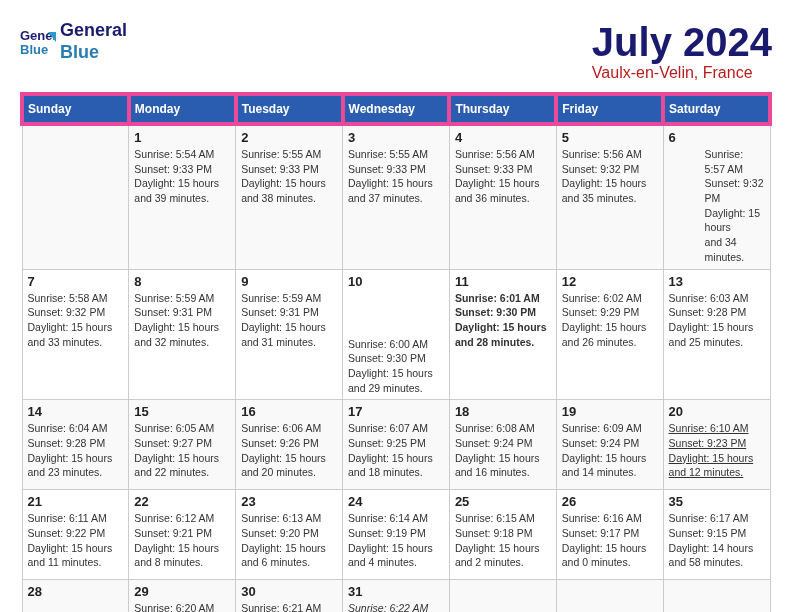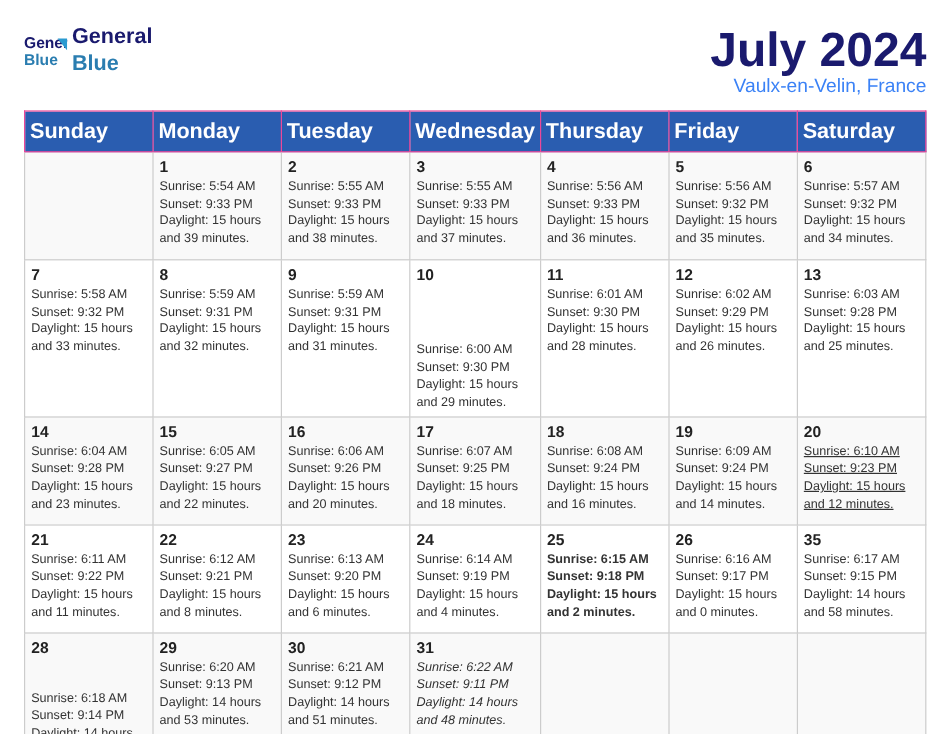--- a/index.html
+++ b/index.html
@@ -25,45 +25,44 @@
       font-size: 18px;
       font-weight: bold;
       color: #1a1a6e;
       line-height: 1.2;
     }
     .logo-icon {
       width: 36px;
       height: 36px;
     }
     .title-block {
-      text-align: right;
     }
     .month-title {
       font-size: 40px;
       font-weight: bold;
       color: #1a1a6e;
       line-height: 1.1;
     }
     .location {
       font-size: 16px;
-      color: #3b82f6;
+      color: #b91c1c;
     }
     table {
       width: 100%;
       border-collapse: collapse;
       font-size: 11px;
     }
     thead tr th {
       background: #2a5db0;
       color: #fff;
       padding: 6px 4px;
       text-align: left;
-      font-size: 18px;
+      font-size: 12px;
       font-weight: bold;
-      border: 1px solid #ec4899;
+      border: 4px solid #ec4899;
     }
     tbody tr td {
       border: 1px solid #ccc;
       vertical-align: top;
       padding: 4px 5px;
       min-height: 80px;
       height: 90px;
       width: calc(100% / 7);
     }
     tbody tr:nth-child(odd) td {
@@ -155,21 +154,21 @@
         </td>
         <td>
           <div class="day-num">5</div>
           <div class="day-info" style="white-space: pre-line;">Sunrise: 5:56 AM
 Sunset: 9:32 PM
 Daylight: 15 hours
 and 35 minutes.</div>
         </td>
         <td>
           <div class="day-num">6</div>
-          <div class="day-info" style="white-space: pre-line;">Sunrise: 5:57 AM
+          <div class="day-info" style="white-space: pre-line; margin-left: 36px;">Sunrise: 5:57 AM
 Sunset: 9:32 PM
 Daylight: 15 hours
 and 34 minutes.</div>
         </td>
       </tr>
       <tr>
         <td>
           <div class="day-num">7</div>
           <div class="day-info" style="white-space: pre-line;">Sunrise: 5:58 AM
 Sunset: 9:32 PM
@@ -192,21 +191,21 @@
         </td>
         <td>
           <div class="day-num">10</div>
           <div class="day-info" style="white-space: pre-line; margin-top: 48px;">Sunrise: 6:00 AM
 Sunset: 9:30 PM
 Daylight: 15 hours
 and 29 minutes.</div>
         </td>
         <td>
           <div class="day-num">11</div>
-          <div class="day-info" style="white-space: pre-line;">Sunrise: 6:01 AM
+          <div class="day-info" style="white-space: pre-line; font-weight: bold;">Sunrise: 6:01 AM
 Sunset: 9:30 PM
 Daylight: 15 hours
 and 28 minutes.</div>
         </td>
         <td>
           <div class="day-num">12</div>
           <div class="day-info" style="white-space: pre-line;">Sunrise: 6:02 AM
 Sunset: 9:29 PM
 Daylight: 15 hours
 and 26 minutes.</div>
@@ -294,21 +293,21 @@
         </td>
         <td>
           <div class="day-num">24</div>
           <div class="day-info" style="white-space: pre-line;">Sunrise: 6:14 AM
 Sunset: 9:19 PM
 Daylight: 15 hours
 and 4 minutes.</div>
         </td>
         <td>
           <div class="day-num">25</div>
-          <div class="day-info" style="white-space: pre-line; font-weight: bold;">Sunrise: 6:15 AM
+          <div class="day-info" style="white-space: pre-line;">Sunrise: 6:15 AM
 Sunset: 9:18 PM
 Daylight: 15 hours
 and 2 minutes.</div>
         </td>
         <td>
           <div class="day-num">26</div>
           <div class="day-info" style="white-space: pre-line;">Sunrise: 6:16 AM
 Sunset: 9:17 PM
 Daylight: 15 hours
 and 0 minutes.</div>

